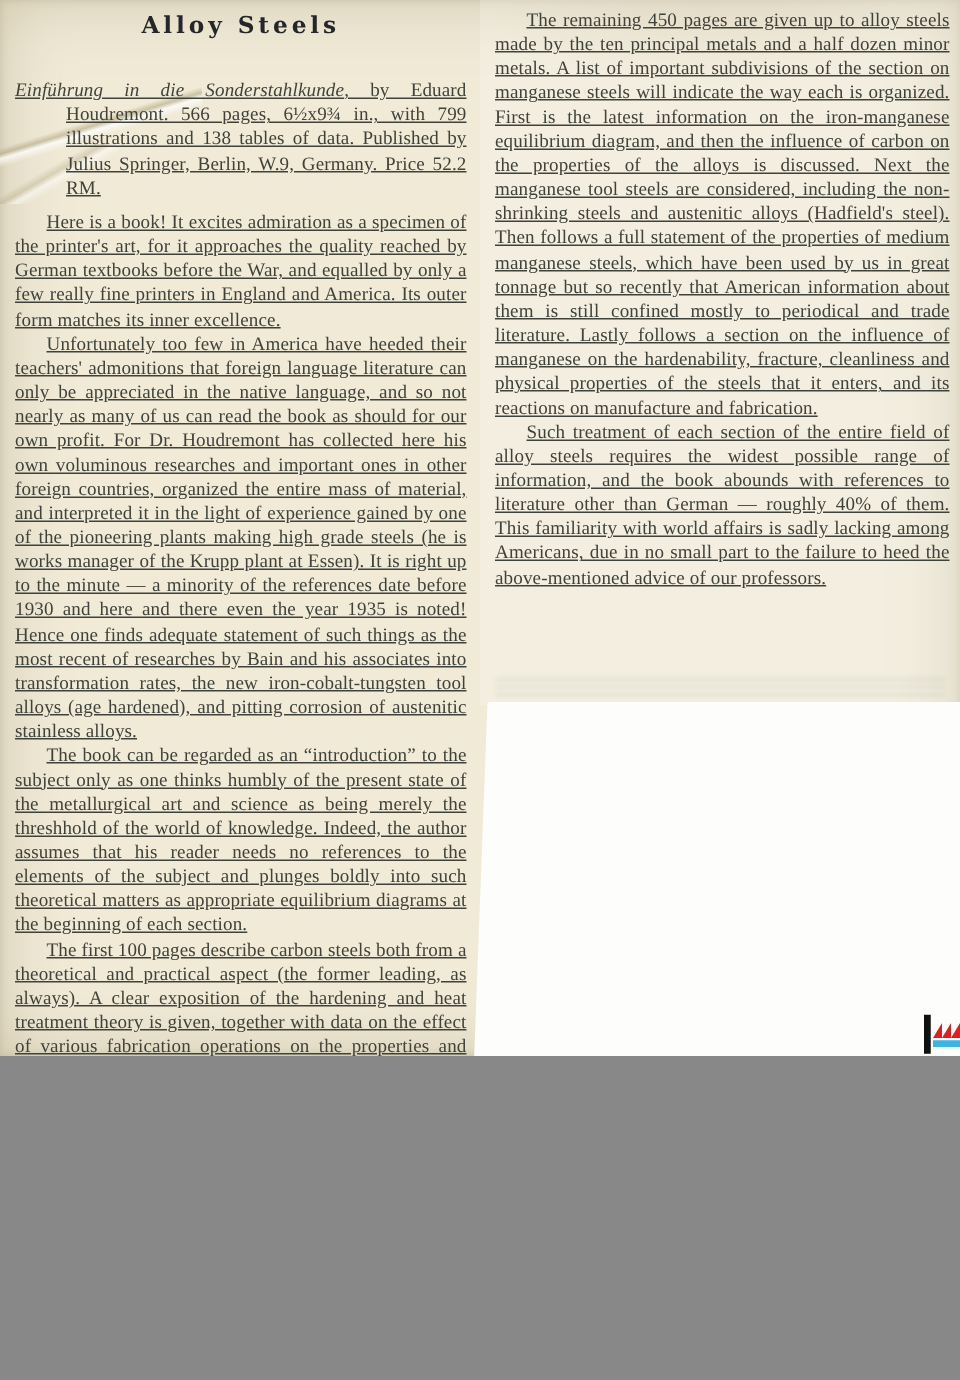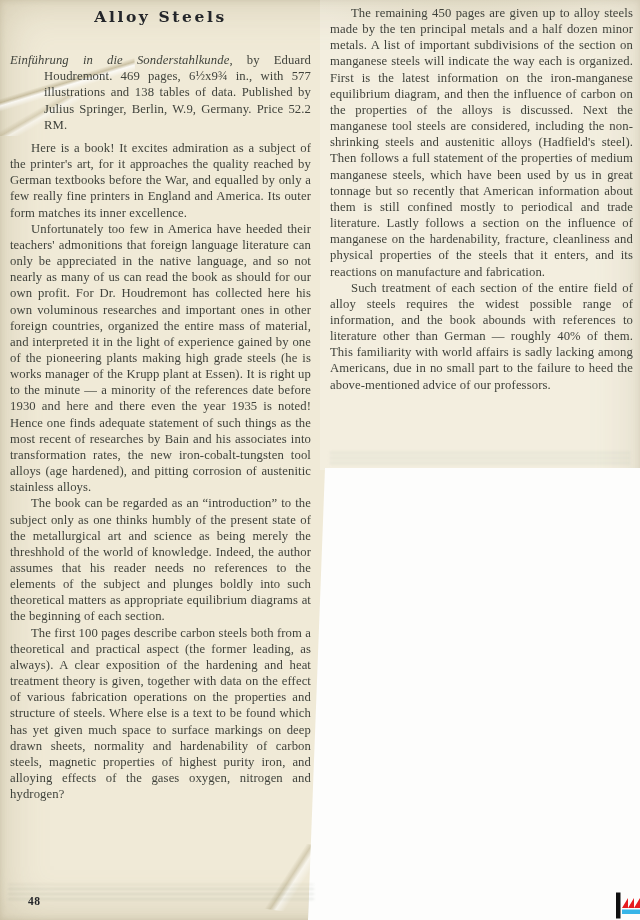--- a/index.html
+++ b/index.html
@@ -1,18 +1,18 @@
 <!DOCTYPE html>
 <html lang="en" style="--paper: #f0ead7; --ink: #3f423b; --ink_dark: #24262a; --backing: #fdfdfc; --logo_red: #e51c1f; --logo_blue: #38b5e8; --logo_black: #101010;"><head>
 <meta charset="utf-8">
 <style>
   html,body{margin:0;padding:0;background:#888;}
   .page{
     position:relative;
-    width:640px;height:920px;
+    width:640px;height:704px;
     margin:0 auto;
     background:var(--paper,#f0ead7);
     overflow:hidden;
     font-family:"Liberation Serif","DejaVu Serif",serif;
     color:var(--ink,#3f423b);
     box-shadow:inset 0 0 45px rgba(150,135,95,.35), inset 0 0 6px rgba(140,125,90,.25);
   }
   
   .crease{position:absolute;pointer-events:none;}
   .crease-topleft{
@@ -63,21 +63,21 @@
     letter-spacing:.1px;
   }
   .col-left{left:10px;}
   .col-right{left:330px;top:5px;width:303px;}
   h1.title{
     font-family:"DejaVu Serif","Liberation Serif",serif;
     font-size:15.5px;font-weight:bold;letter-spacing:2.6px;
     text-align:center;color:var(--ink_dark,#24262a);
     margin:3px 0 27px 0;
   }
-  p{margin:0;}
+  p{margin:0;text-decoration:underline;}
   p.citation{
     padding-left:34px;text-indent:-34px;
     margin-bottom:7px;
   }
   p.citation em{font-style:italic;}
   p.body-p{text-indent:21px;}
   .pagenum{
     position:absolute;left:28px;top:895px;
     font-size:11.5px;font-weight:bold;letter-spacing:.5px;
     color:var(--ink_dark,#33363a);
@@ -99,22 +99,22 @@
   <div class="crease stain-top"></div>
   <div class="crease lightwash-right"></div>
 
   <div class="backing"></div>
 
   <div class="crease ghost-band"></div>
   <div class="crease ghost-band2"></div>
 
   <div class="col col-left">
     <h1 class="title">Alloy Steels</h1>
-    <p class="citation"><em>Einführung in die Sonderstahlkunde</em><span>, by Eduard Houdremont. 469 pages, 6½x9¾ in., with 577 illustrations and 138 tables of data.  Published by Julius Springer, Berlin, W.9, Germany.  Price 52.2 RM.</span></p>
-    <p class="body-p">Here is a book!  It excites admiration as a subject of the printer's art, for it approaches the quality reached by German textbooks before the War, and equalled by only a few really fine printers in England and America.  Its outer form matches its inner excellence.</p>
+    <p class="citation"><em>Einführung in die Sonderstahlkunde</em><span>, by Eduard Houdremont. 566 pages, 6½x9¾ in., with 799 illustrations and 138 tables of data.  Published by Julius Springer, Berlin, W.9, Germany.  Price 52.2 RM.</span></p>
+    <p class="body-p">Here is a book!  It excites admiration as a specimen of the printer's art, for it approaches the quality reached by German textbooks before the War, and equalled by only a few really fine printers in England and America.  Its outer form matches its inner excellence.</p>
     <p class="body-p">Unfortunately too few in America have heeded their teachers' admonitions that foreign language literature can only be appreciated in the native language, and so not nearly as many of us can read the book as should for our own profit.  For Dr. Houdremont has collected here his own voluminous researches and important ones in other foreign countries, organized the entire mass of material, and interpreted it in the light of experience gained by one of the pioneering plants making high grade steels (he is works manager of the Krupp plant at Essen).  It is right up to the minute — a minority of the references date before 1930 and here and there even the year 1935 is noted!  Hence one finds adequate statement of such things as the most recent of researches by Bain and his associates into transformation rates, the new iron-cobalt-tungsten tool alloys (age hardened), and pitting corrosion of austenitic stainless alloys.</p>
     <p class="body-p">The book can be regarded as an “introduction” to the subject only as one thinks humbly of the present state of the metallurgical art and science as being merely the threshhold of the world of knowledge.  Indeed, the author assumes that his reader needs no references to the elements of the subject and plunges boldly into such theoretical matters as appropriate equilibrium diagrams at the beginning of each section.</p>
     <p class="body-p">The first 100 pages describe carbon steels both from a theoretical and practical aspect (the former leading, as always).  A clear exposition of the hardening and heat treatment theory is given, together with data on the effect of various fabrication operations on the properties and structure of steels.  Where else is a text to be found which has yet given much space to surface markings on deep drawn sheets, normality and hardenability of carbon steels, magnetic properties of highest purity iron, and alloying effects of the gases oxygen, nitrogen and hydrogen?</p>
   </div>
 
   <div class="col col-right">
     <p class="body-p">The remaining 450 pages are given up to alloy steels made by the ten principal metals and a half dozen minor metals.  A list of important subdivisions of the section on manganese steels will indicate the way each is organized.  First is the latest information on the iron-manganese equilibrium diagram, and then the influence of carbon on the properties of the alloys is discussed.  Next the manganese tool steels are considered, including the non-shrinking steels and austenitic alloys (Hadfield's steel).  Then follows a full statement of the properties of medium manganese steels, which have been used by us in great tonnage but so recently that American information about them is still confined mostly to periodical and trade literature.  Lastly follows a section on the influence of manganese on the hardenability, fracture, cleanliness and physical properties of the steels that it enters, and its reactions on manufacture and fabrication.</p>
     <p class="body-p">Such treatment of each section of the entire field of alloy steels requires the widest possible range of information, and the book abounds with references to literature other than German — roughly 40% of them.  This familiarity with world affairs is sadly lacking among Americans, due in no small part to the failure to heed the above-mentioned advice of our professors.</p>
   </div>
 

